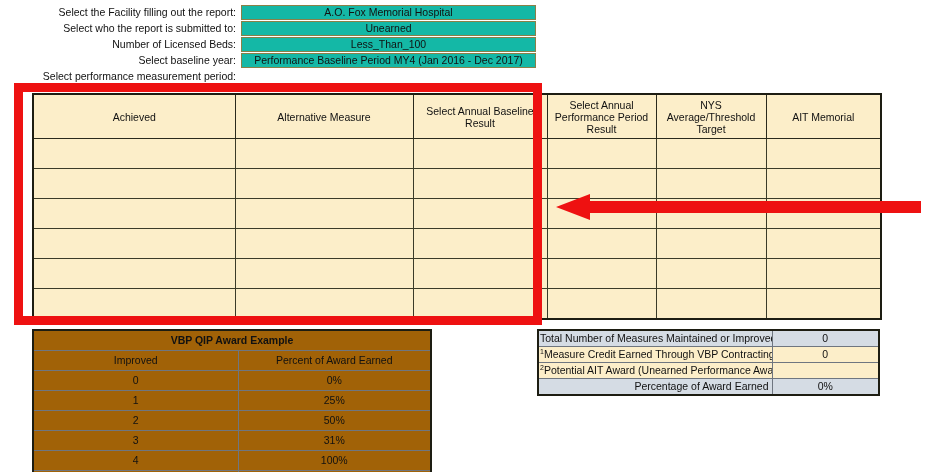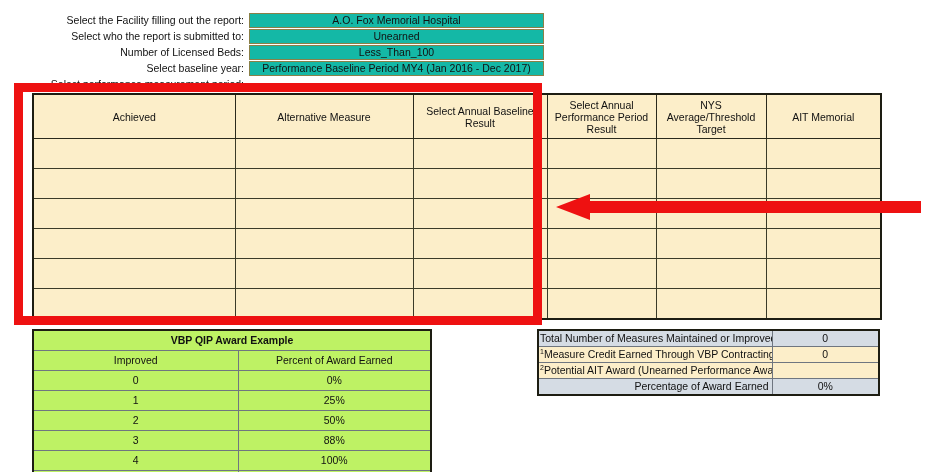--- a/index.html
+++ b/index.html
@@ -14,23 +14,22 @@
     font-family: "Liberation Sans", sans-serif;
     font-size: 11px;
     color: #1a1a1a;
     overflow: hidden;
   }
 
   
   #top-form {
     position: absolute;
     left: 0;
-    top: 13px;
+    top: 5px;
     width: 737px;
-    padding-left: 8px;
   }
   .form-row {
     display: flex;
     align-items: stretch;
     height: 15px;
     margin-bottom: 1px;
   }
   .form-label {
     width: 236px;
     text-align: right;
@@ -126,21 +125,21 @@
     top: 329px;
     width: 398px;
     border-collapse: collapse;
     table-layout: fixed;
     border: 2px solid #1d1d12;
     box-sizing: content-box;
   }
   #vbp-table th,
   #vbp-table td {
     border: 1px solid #6f7680;
-    background: #bef264;
+    background: #a16207;
     text-align: center;
     font-size: 10.5px;
     height: 17px;
     line-height: 15px;
     color: #111;
     font-weight: normal;
   }
   #vbp-table .vbp-title {
     font-weight: bold;
     font-size: 10.5px;
@@ -306,21 +305,21 @@
       <tr>
         <td>1</td>
         <td>25%</td>
       </tr>
       <tr>
         <td>2</td>
         <td>50%</td>
       </tr>
       <tr>
         <td>3</td>
-        <td>88%</td>
+        <td>31%</td>
       </tr>
       <tr>
         <td>4</td>
         <td>100%</td>
       </tr>
       <tr>
         <td>5</td>
         <td>100%</td>
       </tr>
     </tbody>

